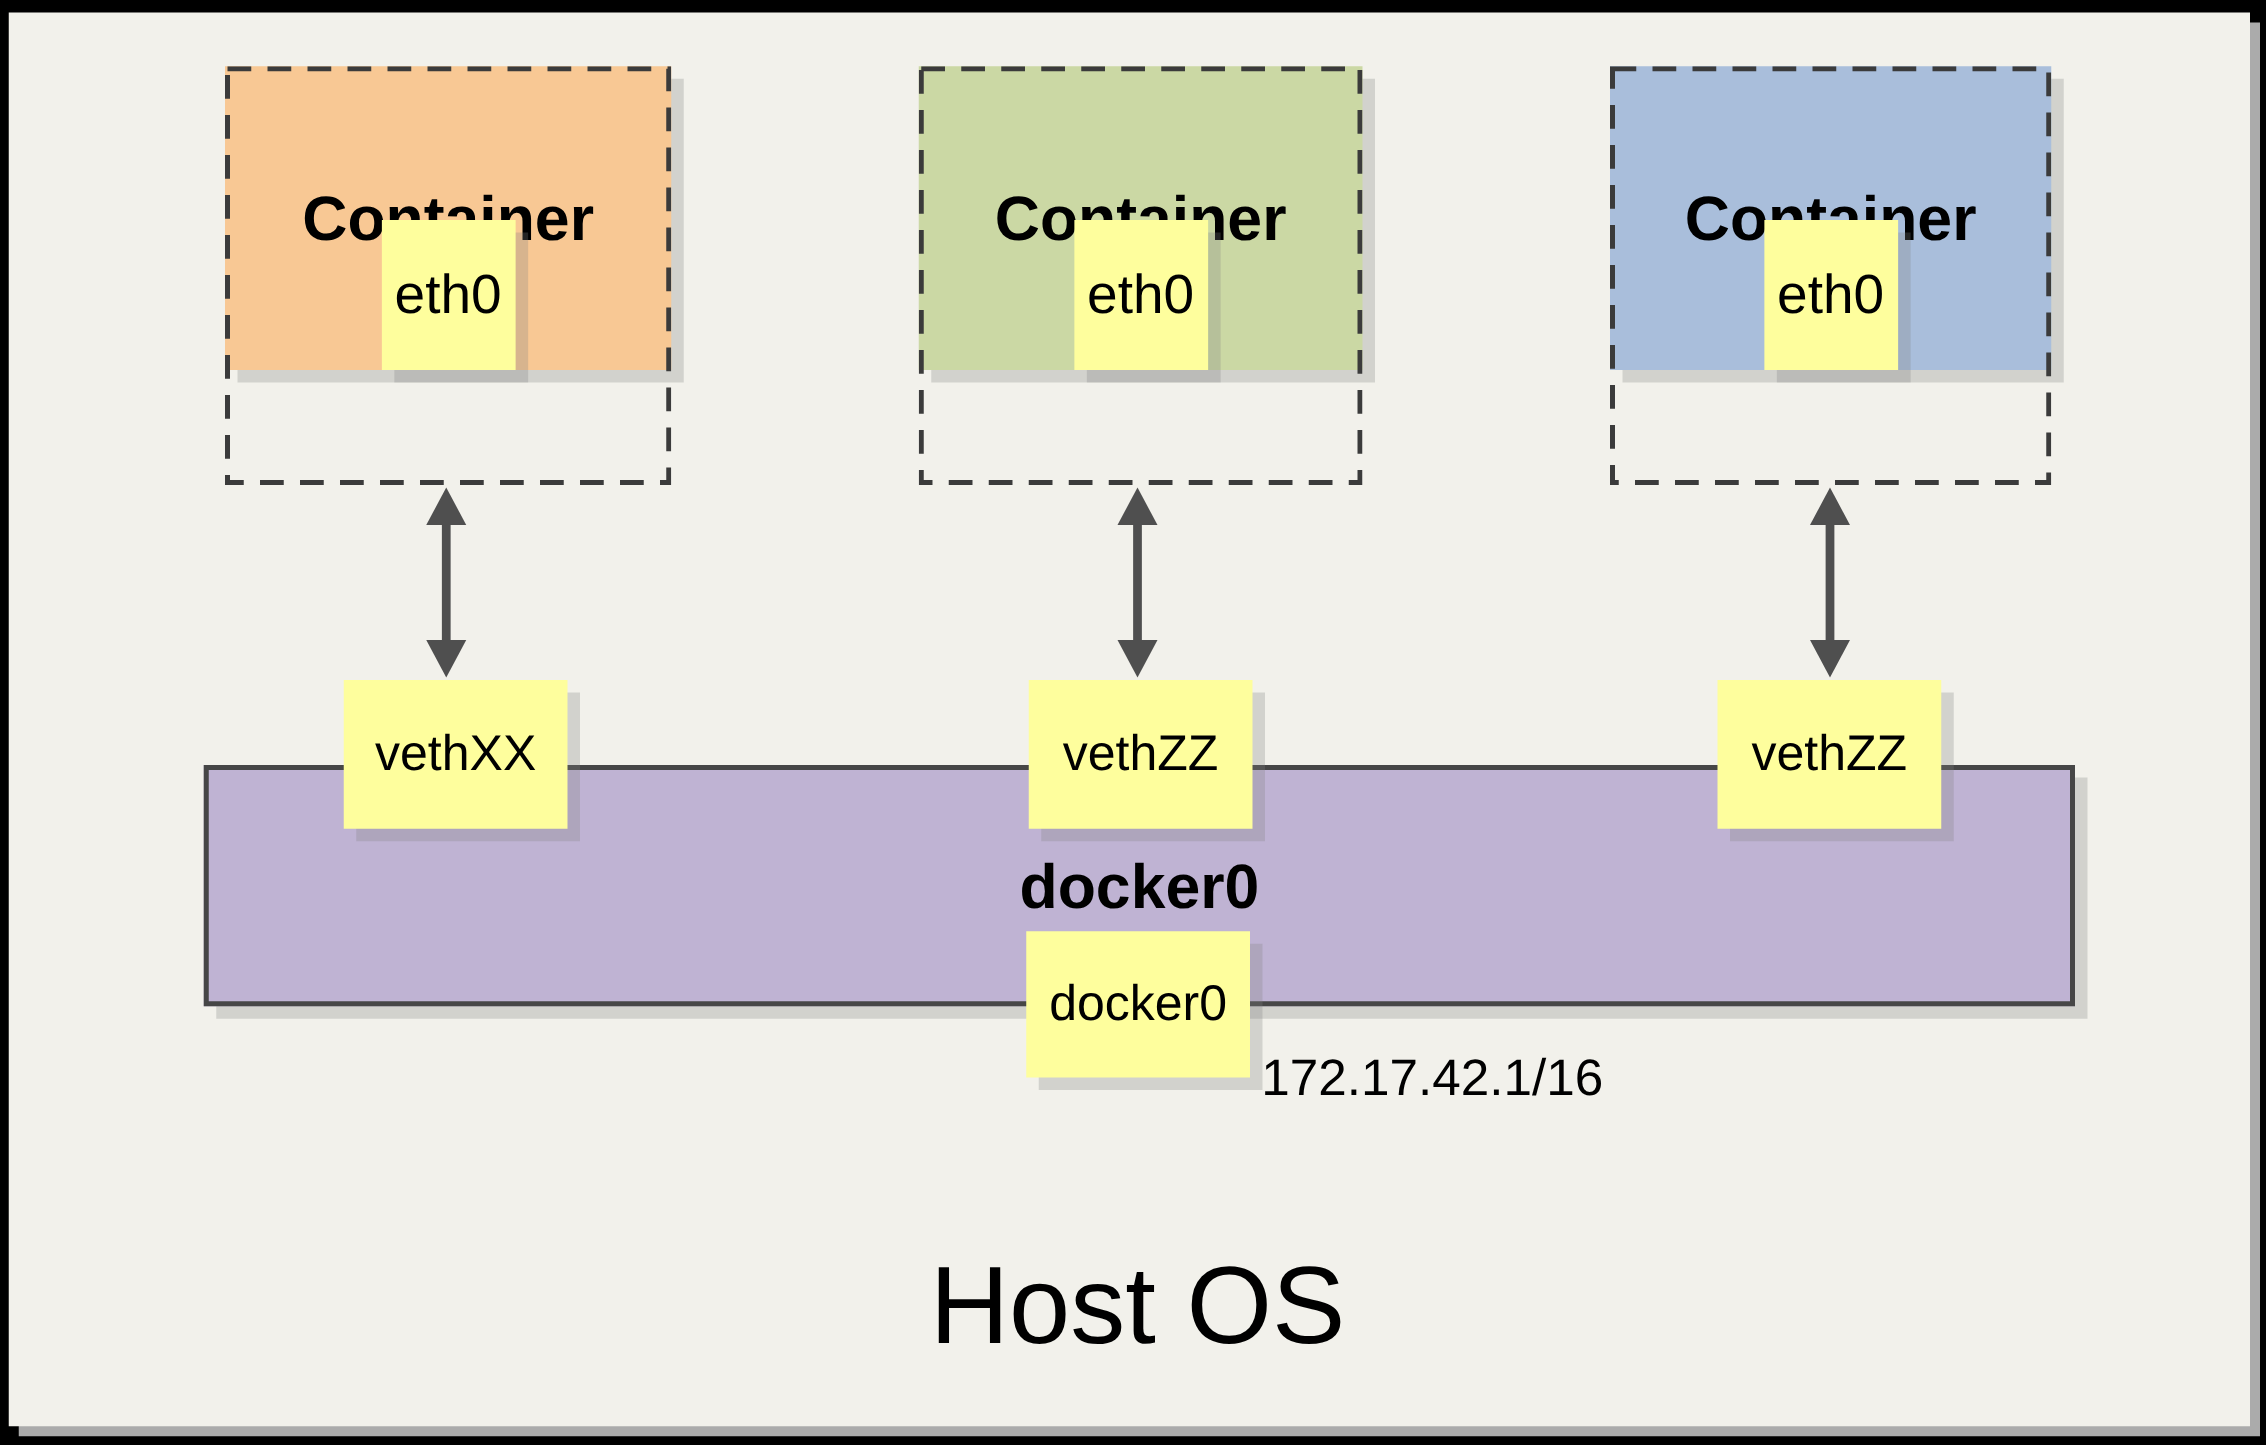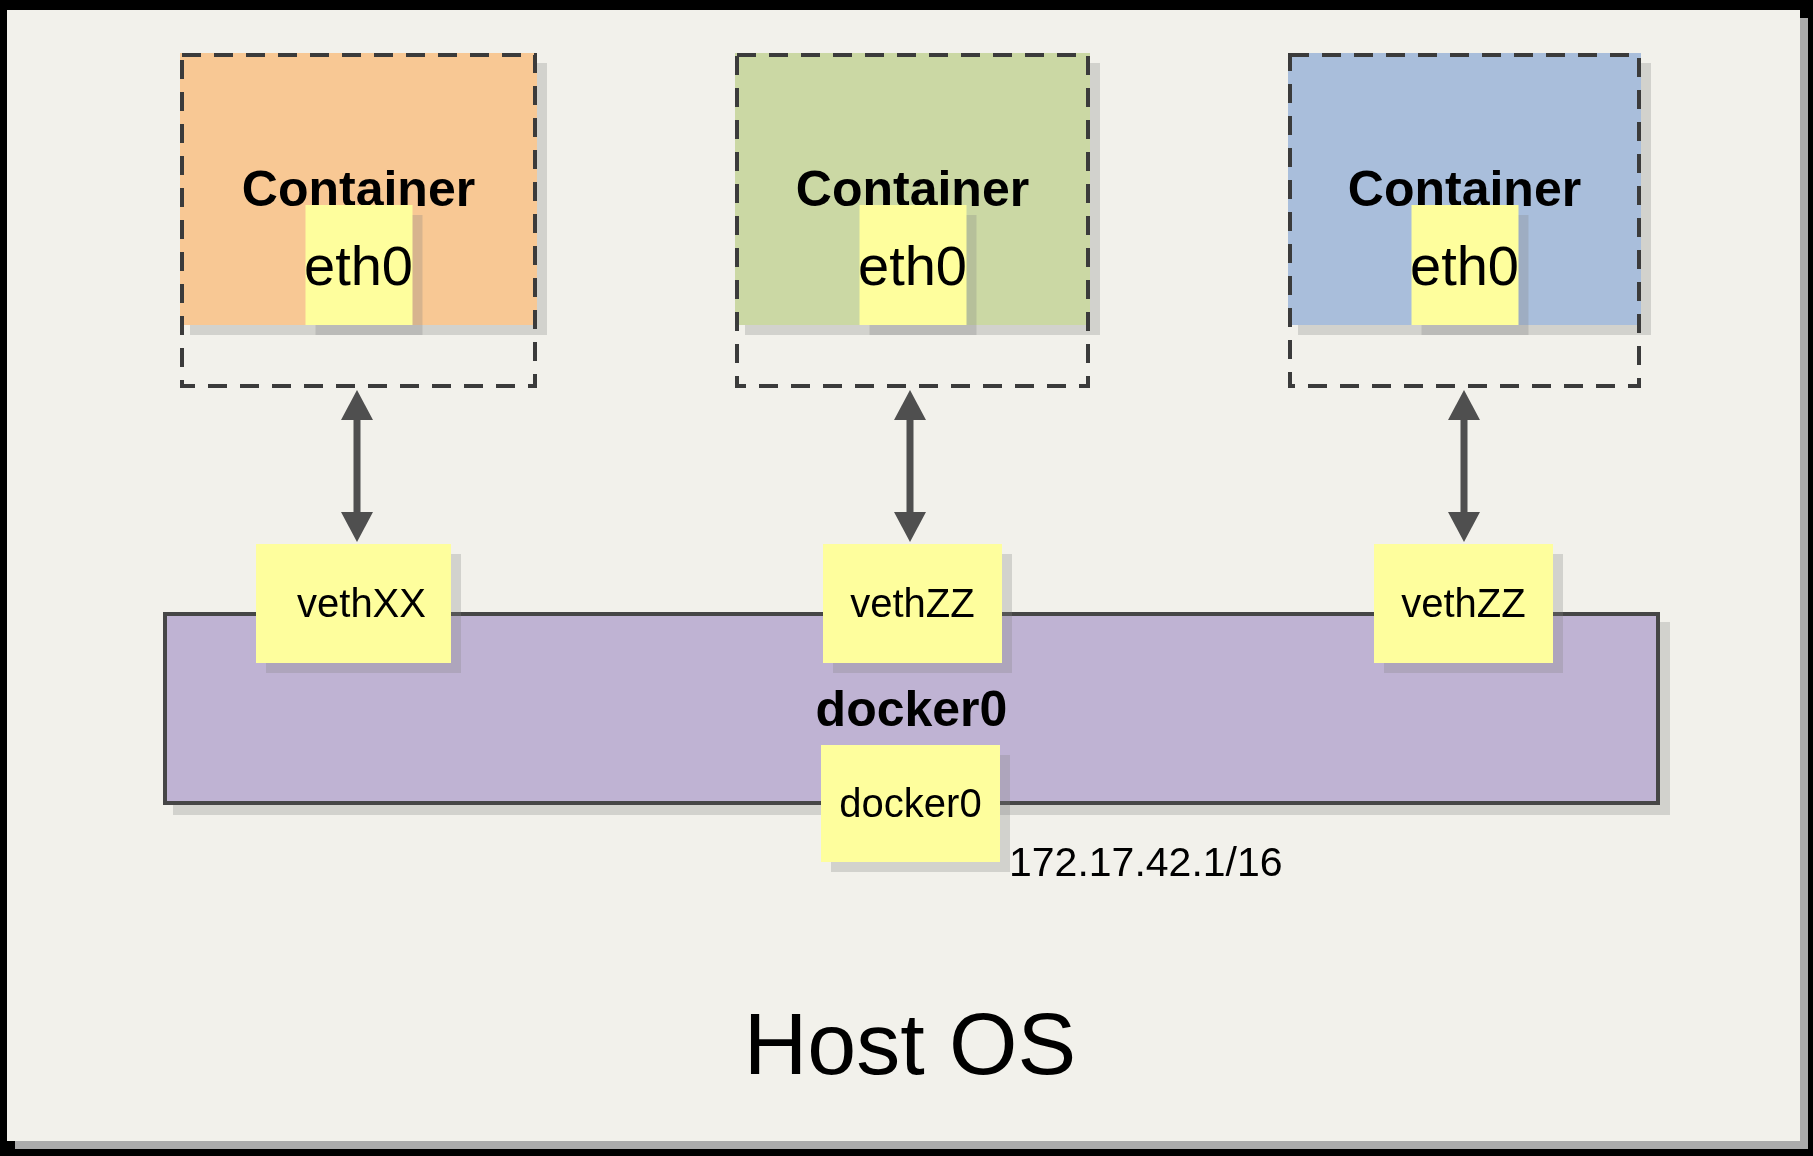--- a/index.html
+++ b/index.html
@@ -6,31 +6,31 @@
   .canvas{
     position:relative;width:1813px;height:1156px;overflow:hidden;background:#000;
     font-family:"Liberation Sans","DejaVu Sans",sans-serif;color:#000;
   }
   .page{
     position:absolute;left:7px;top:10px;width:1793px;height:1131px;
     background:#F2F1EB;box-shadow:8px 8px 0 #ABABAB;
   }
   .shape-shadow{box-shadow:10px 10px 0 rgba(128,128,128,0.28);}
   .container-box{
-    position:absolute;top:53px;height:272px;
+    position:absolute;top:53px;height:243px;
     display:flex;align-items:center;justify-content:center;
   }
   .container-box .dash-svg{position:absolute;left:0;top:0;pointer-events:none;}
   .container-title{font-size:50px;font-weight:bold;line-height:1;position:relative;}
   .note{
     position:absolute;background:#FEFE9D;
     display:flex;align-items:center;justify-content:center;
     box-shadow:10px 10px 0 rgba(128,128,128,0.28);
   }
-  .eth-box{left:50%;transform:translateX(-50%);bottom:0;width:107px;height:120px;font-size:56px;margin-top:29px;}
+  .eth-box{left:50%;transform:translateX(-50%);bottom:0;width:107px;height:120px;font-size:44px;margin-top:29px;}
   .veth-box{top:544px;width:179px;height:119px;font-size:40px;}
   .docker-if-box{left:821px;top:745px;width:179px;height:117px;font-size:40px;}
   .bridge-bar{
     position:absolute;left:163px;top:612px;width:1497px;height:193px;
     box-sizing:border-box;background:#BFB3D3;border:4px solid #464646;
     display:flex;align-items:center;justify-content:center;
   }
   .bridge-title{font-size:50px;font-weight:bold;line-height:1;}
   .arrow{position:absolute;top:389px;width:36px;height:154px;}
   .ip-text{position:absolute;left:1009px;top:842px;font-size:41px;line-height:1;white-space:nowrap;}
@@ -88,21 +88,21 @@
     <line x1="18" y1="24" x2="18" y2="130" stroke="#4F4F4F" stroke-width="7"></line>
     <polygon points="18,1 34,31 2,31" fill="#4F4F4F"></polygon>
     <polygon points="18,153 34,123 2,123" fill="#4F4F4F"></polygon>
   </svg>
   <svg class="arrow" style="left:1446px;" viewBox="0 0 36 154">
     <line x1="18" y1="24" x2="18" y2="130" stroke="#4F4F4F" stroke-width="7"></line>
     <polygon points="18,1 34,31 2,31" fill="#4F4F4F"></polygon>
     <polygon points="18,153 34,123 2,123" fill="#4F4F4F"></polygon>
   </svg>
 
-  <div class="note veth-box" style="left:256px;padding-left:16px;">
+  <div class="note veth-box" style="left:275px;">
     <span>vethXX</span>
   </div>
   <div class="note veth-box" style="left:823px;">
     <span>vethZZ</span>
   </div>
   <div class="note veth-box" style="left:1374px;text-align:center;">
     <span>vethZZ</span>
   </div>
 
   <div class="note docker-if-box">

